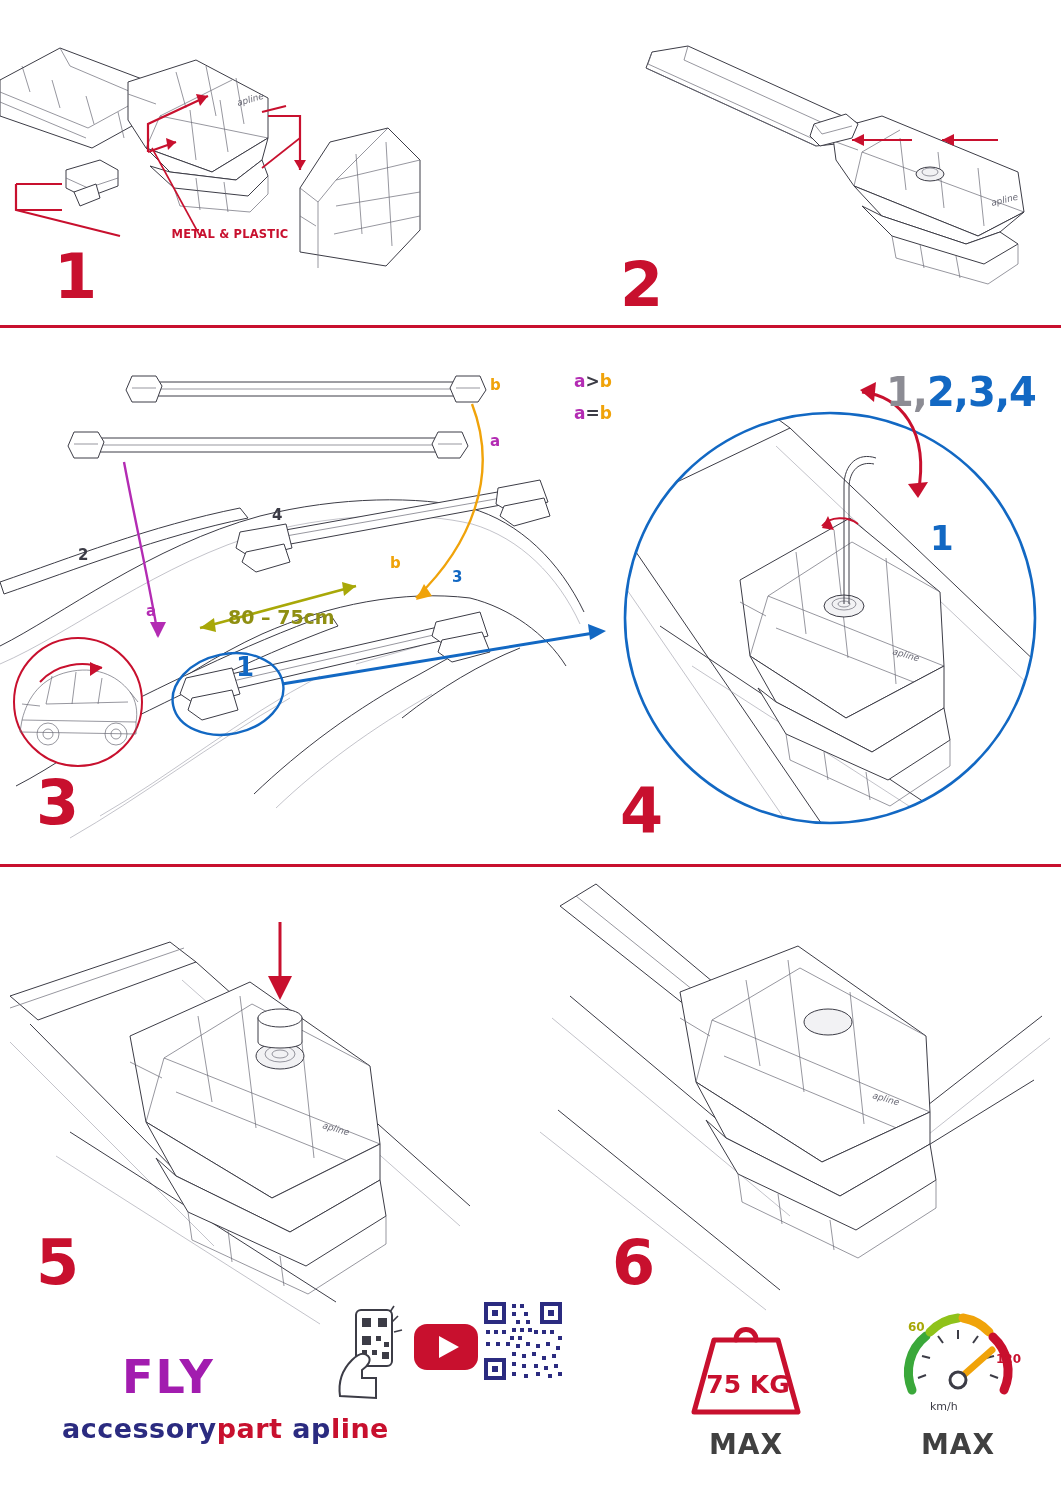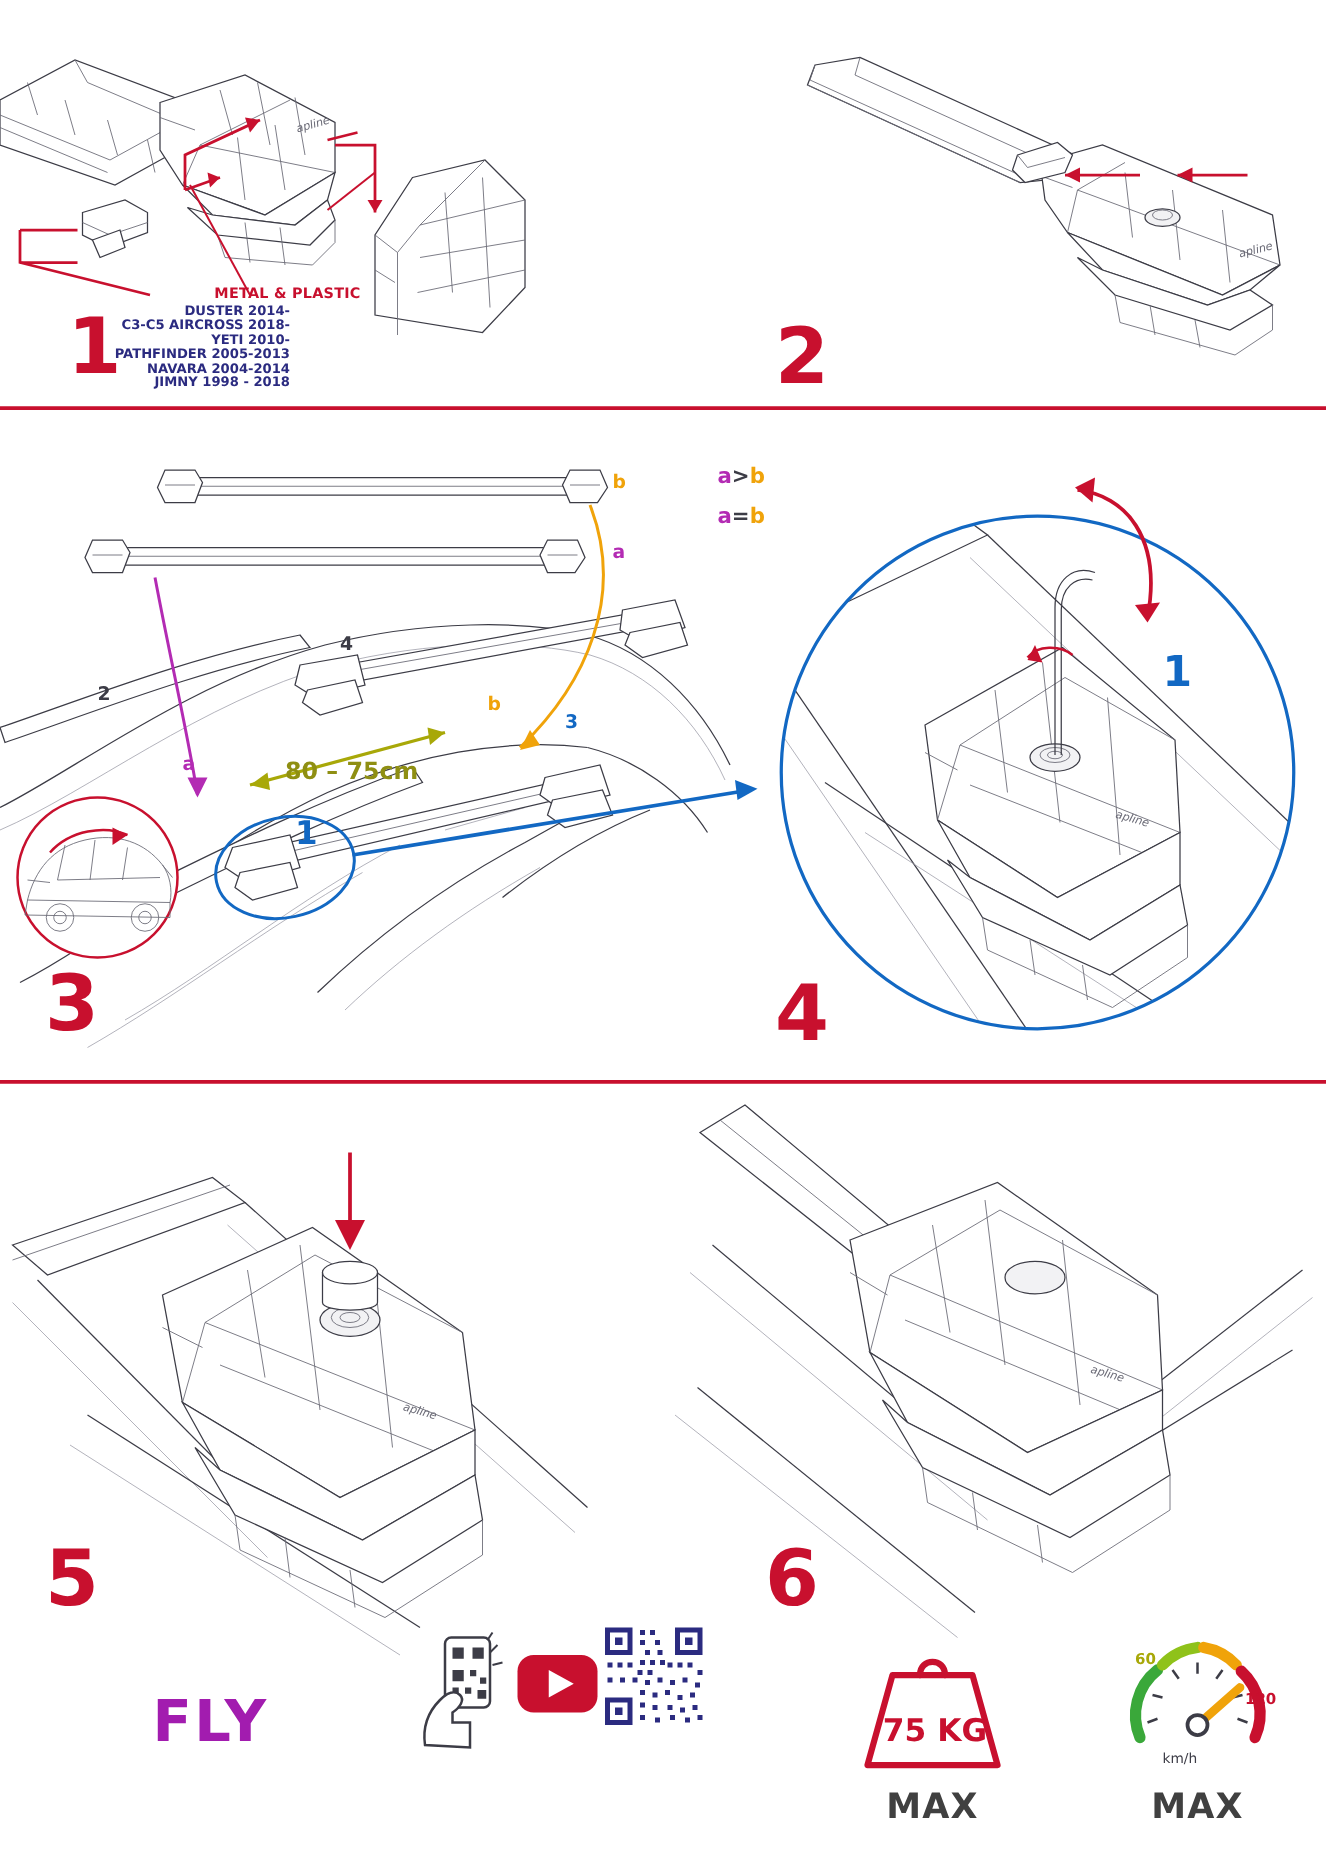--- a/index.html
+++ b/index.html
@@ -260,28 +260,20 @@
         <polygon points="176,122 166,118 168,130"></polygon>
       </g>
 
       <g class="red" style="stroke-width:1.6">
         <path d="M152 128 L200 216"></path>
         <path d="M300 118 L262 148"></path>
       </g>
     </svg>
 
     <div class="metal-title" style="left:135px; top:207px; text-align:center;">METAL &amp; PLASTIC</div>
-    <div class="metal-list" style="left:42px; top:224px;">
-      <div>DUSTER 2014-</div>
-      <div>C3-C5 AIRCROSS 2018-</div>
-      <div>YETI 2010-</div>
-      <div>PATHFINDER 2005-2013</div>
-      <div>NAVARA 2004-2014</div>
-      <div>JIMNY 1998 - 2018</div>
-    </div>
     <div class="stepnum" style="left:54px; top:226px;">1</div>
   </div>
 
   <div class="panel" id="panel2" style="left:600px; top:20px; width:460px; height:300px;">
     <svg width="460" height="300" viewBox="0 0 460 300">
 
       <g>
         <path class="fillw ln" d="M52 32 L88 26 L260 104 L256 122 L216 126 L46 48 Z"></path>
         <path class="ln-thin" d="M52 32 L48 44 L220 122"></path>
         <path class="ln-thin" d="M88 26 L84 40 L256 118"></path>
@@ -511,20 +503,23 @@
       </g>
       <polygon class="redf" points="222,162 228,150 234,164"></polygon>
 
       <g class="red" style="stroke-width:3">
         <path d="M318 128 C 330 64, 300 30, 262 26"></path>
       </g>
       <polygon class="redf" points="260,24 276,16 274,36"></polygon>
       <polygon class="redf" points="318,132 308,118 328,116"></polygon>
     </svg>
 
+    <div class="bignum1234" style="left:286px; top:4px;">
+      <span class="g">1,</span><span class="b">2,3,4</span>
+    </div>
     <div class="circ-one" style="left:330px; top:152px;">1</div>
 
     <div class="stepnum" style="left:20px; top:414px;">4</div>
   </div>
 
   <div class="panel" id="panel5" style="left:0; top:876px; width:520px; height:420px;">
     <svg width="520" height="420" viewBox="0 0 520 420">
 
       <g>
         <path class="fillw ln" d="M10 120 L170 66 L196 86 L38 144 Z"></path>
@@ -612,20 +607,23 @@
         <path class="fillw ln" d="M176 244 L208 298 L326 354 L406 304 L400 268 L310 320 L196 262 Z"></path>
         <path class="ln-thin" d="M208 298 L212 326 L328 382 L406 332 L406 304"></path>
         <path class="ln-thin" d="M248 318 L252 348"></path>
         <path class="ln-thin" d="M300 344 L304 374"></path>
       </g>
     </svg>
     <div class="stepnum" style="left:82px; top:356px;">6</div>
   </div>
 
   <div class="brand-fly" style="left:122px; top:1350px;">FLY</div>
+  <div class="brand-line" style="left:62px; top:1413px;">
+    <span class="acc">accessory</span><span class="part">part</span><span>&nbsp;</span><span class="ap">ap</span><span class="li">line</span>
+  </div>
 
   <div class="panel" style="left:332px; top:1306px; width:72px; height:96px;">
     <svg width="72" height="96" viewBox="0 0 72 96">
       <g stroke="#3c3c46" stroke-width="2" fill="#fff">
         <rect x="24" y="4" width="36" height="56" rx="5"></rect>
       </g>
       <g fill="#3c3c46">
         <rect x="30" y="12" width="9" height="9"></rect>
         <rect x="46" y="12" width="9" height="9"></rect>
         <rect x="30" y="30" width="9" height="9"></rect>

